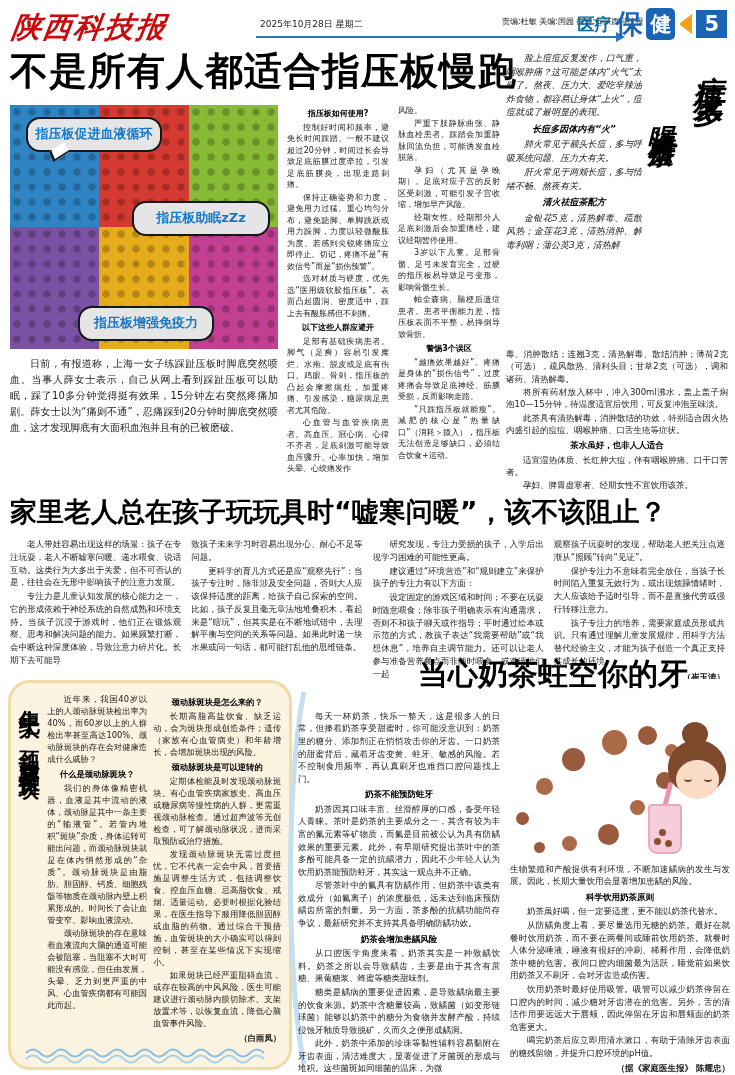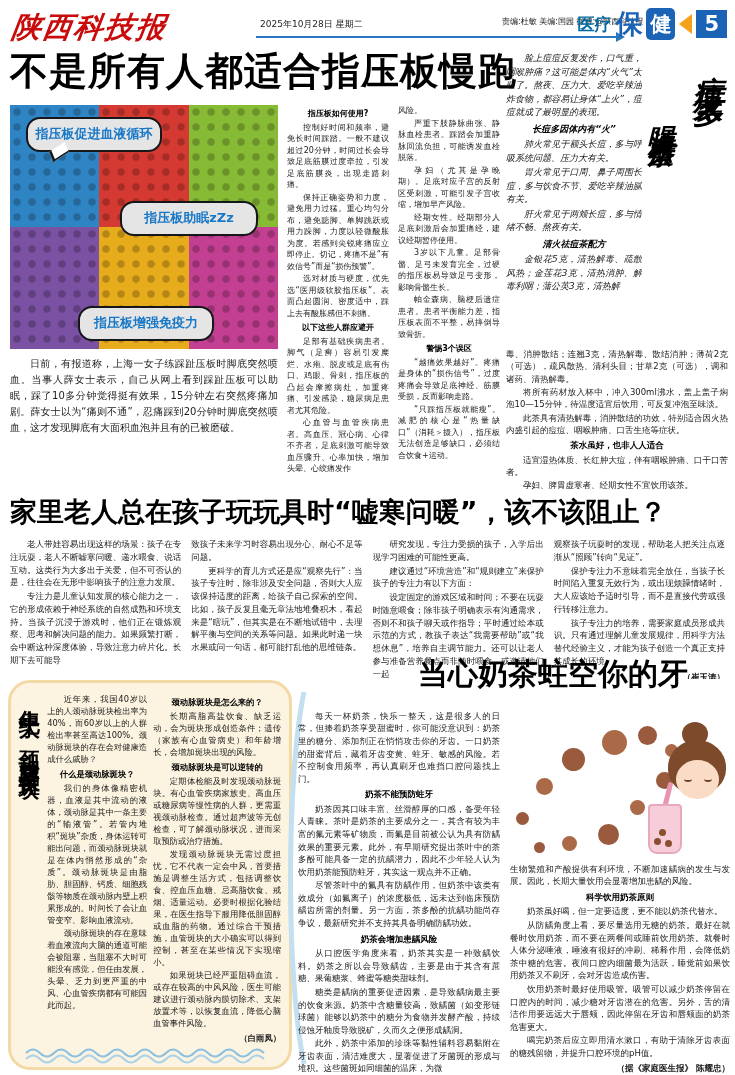--- a/index.html
+++ b/index.html
@@ -36,21 +36,21 @@
         grid-template-columns:1fr 1fr 1fr;grid-template-rows:1fr 1fr;}
   .tile{background-image:radial-gradient(circle at 7px 7px, rgba(0,0,0,.22) 3.2px, transparent 4.4px);
         background-size:15px 15px;}
   .t1{background-color:#2f84c4;}.t2{background-color:#d43a31;}.t3{background-color:#88bb35;}
   .t4{background-color:#7b51a3;}.t5{background-color:#e7ac1c;}.t6{background-color:#c23f92;}
   .bubble{position:absolute;background:#e5e5e5;border:2px solid #15171a;border-radius:14px;
         color:#1878c8;font-weight:800;font-size:13px;text-align:center;line-height:1.6;padding:5px 7px;}
   .b1{left:16px;top:12px;width:118px;}
   .b1::after{content:"";position:absolute;left:24px;bottom:-9px;width:12px;height:12px;background:#fff;
         border-right:2px solid #15171a;border-bottom:2px solid #15171a;transform:skewX(-30deg) rotate(45deg);}
-  .b2{right:20px;top:96px;width:120px;margin-left:12px;}
+  .b2{right:8px;top:96px;width:120px;margin-left:12px;}
   .b3{left:68px;bottom:8px;width:118px;}
   .introcol{font-size:10px;line-height:1.6;}
   .c3,.c4{flex:1;font-size:8px;line-height:1.44;}
   
   .acne{position:absolute;top:52px;left:506px;width:222px;height:440px;}
   .acne-top{display:flex;gap:2px;height:292px;font-style:italic;}
   .acne-col{flex:1;font-size:9px;line-height:1.5;}
   .acne-title{writing-mode:vertical-rl;color:#000;flex:none;}
   .acne-title span{display:block;font-weight:900;}
   .at1{font-size:30px;letter-spacing:7px;margin-left:8px;}
@@ -155,21 +155,20 @@
         </div>
     </div>
   </section>
 
   <aside class="acne">
     <div class="acne-top">
       <div class="col acne-col">
           <p class="para p">脸上痘痘反复发作，口气重，咽喉肿痛？这可能是体内“火气”太旺了。熬夜、压力大、爱吃辛辣油炸食物，都容易让身体“上火”，痘痘就成了最明显的表现。</p>
           <p class="para sub">长痘多因体内有“火”</p>
           <p class="para p">肺火常见于额头长痘，多与呼吸系统问题、压力大有关。</p>
-          <p class="para p">胃火常见于口周、鼻子周围长痘，多与饮食不节、爱吃辛辣油腻有关。</p>
           <p class="para p">肝火常见于两颊长痘，多与情绪不畅、熬夜有关。</p>
           <p class="para sub">清火祛痘茶配方</p>
           <p class="para p">金银花5克，清热解毒、疏散风热；金莲花3克，清热消肿、解毒利咽；蒲公英3克，清热解</p>
         </div>
       <div class="acne-title">
         <span class="at1">痘痘太多</span>
         <span class="at2">喝清火祛痘茶</span>
       </div>
     </div>
     <div class="col acne-bottom">

